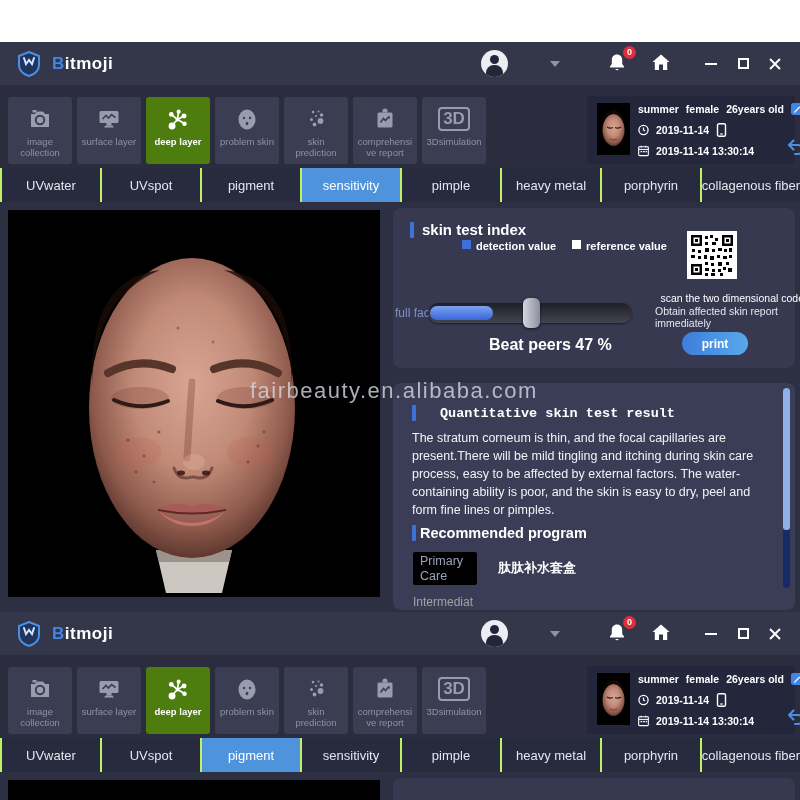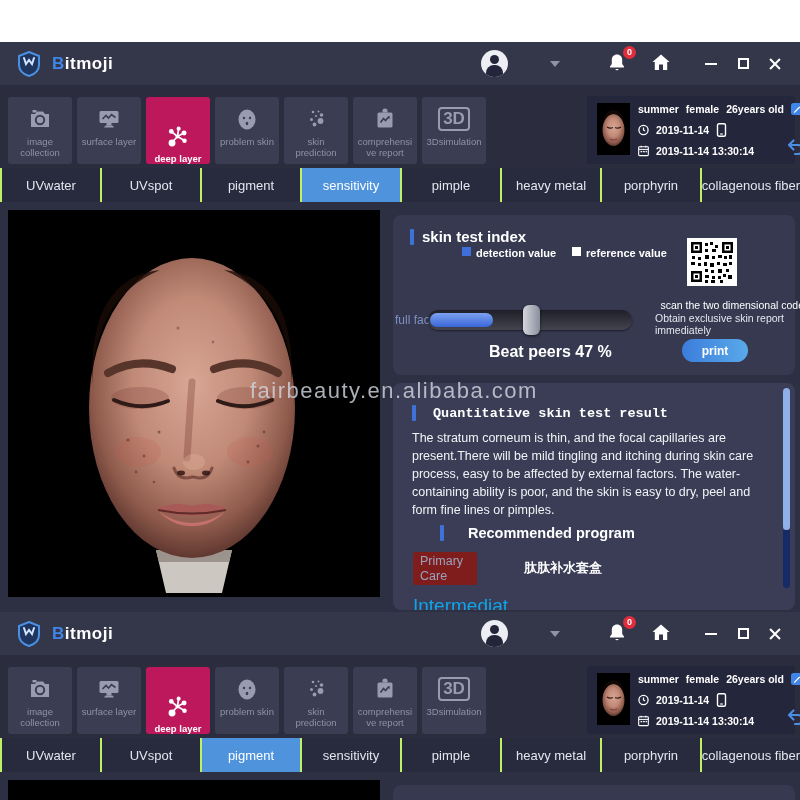--- a/index.html
+++ b/index.html
@@ -33,21 +33,21 @@
   .close-glyph::before,.close-glyph::after{content:"";position:absolute;left:5px;top:-1px;width:2px;height:14px;background:#fff;}
   .close-glyph::before{transform:rotate(45deg);}
   .close-glyph::after{transform:rotate(-45deg);}
 
   
   .toolbar{height:83px;background:#2b2c3e;position:relative;display:flex;gap:5px;padding:12px 0 0 8px;}
   .tool{width:64px;height:67px;background:#3b3d52;border-radius:3px;display:flex;flex-direction:column;
         align-items:center;padding-top:7px;cursor:pointer;}
   .tool .ticon{height:30px;display:flex;align-items:center;justify-content:center;}
   .tool .tlabel{font-size:9.5px;line-height:11px;color:#8f93a5;text-align:center;margin-top:2px;padding:0 2px;}
-  .tool.selected{background:#be185d;justify-content:flex-end;}
+  .tool.selected{background:#4d7c0f;}
   .tool.selected .tlabel{color:#fff;font-weight:bold;}
 
   
   .user-panel{position:absolute;right:5px;top:11px;width:208px;height:68px;background:#24263c;border-radius:3px;
               display:flex;padding:7px 8px 7px 10px;}
   .u-photo{width:33px;height:52px;background:#000;flex:0 0 auto;}
   .u-info{margin-left:8px;flex:1;display:flex;flex-direction:column;justify-content:space-between;position:relative;
           font-size:10.5px;font-weight:bold;color:#fff;}
   .u-row{display:flex;align-items:center;gap:7px;white-space:nowrap;}
   .u-ic{display:inline-flex;width:11px;justify-content:center;}
@@ -56,21 +56,21 @@
   
   .tabs{height:34px;background:#161927;display:flex;}
   .tab{flex:1;display:flex;align-items:center;justify-content:center;background:#272b3d;color:#e3e6ee;
        font-size:13px;border-left:2px solid #bef264;cursor:pointer;white-space:nowrap;overflow:hidden;text-align:center;}
   .tab.active{background:#4e93dc;color:#fff;}
 
   
   .content{position:relative;height:410px;background:#2d2f43;}
   .face-box{position:absolute;left:8px;top:8px;width:372px;height:387px;background:#000;}
   .panel{position:absolute;left:393px;width:402px;border-radius:8px;}
-  .panel1{top:13px;height:160px;background:#363950;}
+  .panel1{top:6px;height:160px;background:#363950;}
   .panel2{top:181px;height:227px;background:#3a3d55;overflow:hidden;}
 
   .p-title{position:absolute;left:17px;top:13px;display:flex;align-items:center;gap:8px;}
   .p-bar{width:4px;height:16px;background:#3e72d8;border-radius:1px;}
   .p-title-text{color:#fff;font-weight:bold;font-size:15px;}
 
   .legend{position:absolute;left:69px;top:32px;display:flex;gap:16px;font-size:11px;font-weight:bold;color:#fff;}
   .lg{display:flex;align-items:flex-start;gap:5px;}
   .sq{width:9px;height:9px;}
   .sq-blue{background:#3f6fd8;}
@@ -85,29 +85,29 @@
                  background:linear-gradient(90deg,#d3d6dd,#8b8f9c);box-shadow:0 1px 3px rgba(0,0,0,.6);cursor:pointer;}
   .beat{position:absolute;left:96px;top:128px;font-size:16px;font-weight:bold;color:#fff;}
 
   .qr{position:absolute;left:294px;top:23px;width:50px;height:48px;background:#fff;padding:3px;}
   .scan1{position:absolute;left:247px;top:84px;width:152px;font-size:10.5px;color:#fff;text-align:right;margin-left:12px;}
   .scan2{position:absolute;left:262px;top:97px;width:140px;font-size:10.5px;color:#e4e7ef;line-height:12px;}
   .print-btn{position:absolute;left:289px;top:124px;width:66px;height:23px;border-radius:12px;border:none;
              background:linear-gradient(90deg,#3c7ddb,#59a9ea);color:#fff;font-size:12px;font-weight:bold;
              display:flex;align-items:center;justify-content:center;cursor:pointer;font-family:"Liberation Sans",sans-serif;}
 
-  .q-title{position:absolute;left:19px;top:22px;display:flex;align-items:center;gap:17px;}
+  .q-title{position:absolute;left:19px;top:22px;display:flex;align-items:center;gap:24px;}
   .q-title-text{font-family:"Liberation Mono",monospace;font-weight:bold;font-size:13.5px;color:#fff;}
   .q-body{position:absolute;left:19px;top:46px;width:360px;font-size:12.5px;line-height:18px;color:#f2f3f7;}
-  .rec-title{position:absolute;left:19px;top:142px;display:flex;align-items:center;gap:24px;margin-left:28px;}
+  .rec-title{position:absolute;left:19px;top:142px;display:flex;align-items:center;gap:4px;}
   .rec-title-text{color:#fff;font-weight:bold;font-size:14.5px;}
-  .program-box{position:absolute;left:20px;top:169px;width:64px;height:33px;background:#7f1d1d;border-radius:2px;
+  .program-box{position:absolute;left:20px;top:169px;width:64px;height:33px;background:#000000;border-radius:2px;
                color:#9aa2bc;font-size:12.5px;line-height:15px;padding:2px 7px;cursor:pointer;}
-  .product{position:absolute;left:105px;top:176px;font-size:13px;font-weight:bold;color:#fff;margin-left:26px;}
-  .program2{position:absolute;left:20px;top:212px;color:#0ea5e9;font-size:19px;}
+  .product{position:absolute;left:105px;top:176px;font-size:13px;font-weight:bold;color:#fff;}
+  .program2{position:absolute;left:20px;top:212px;color:#a3a3a3;font-size:12px;}
   .vscroll{position:absolute;right:5px;top:5px;width:7px;height:200px;}
   .vthumb{position:absolute;top:0;left:0;width:7px;height:142px;border-radius:4px;background:#8fb0e8;cursor:pointer;}
   .vtrack-dark{position:absolute;top:142px;left:0;width:7px;height:58px;border-radius:0 0 4px 4px;background:#152a66;}
 
   .watermark{position:absolute;left:250px;top:176px;font-size:22px;letter-spacing:1.5px;
              color:rgba(208,212,222,0.82);white-space:nowrap;pointer-events:none;}
 </style>
 </head>
 <body>
 
@@ -466,21 +466,21 @@
           <div class="slider-fill" style="width: 31%;"></div>
           <div class="slider-handle" style="left:51%"></div>
         </div>
         <div class="beat">Beat peers 47 %</div>
         <div class="qr">
           <svg width="44" height="42" viewBox="0 0 44 42">
               <use href="#qr-pattern"></use>
             </svg>
         </div>
         <div class="scan1">scan the two dimensional code</div>
-        <div class="scan2">Obtain exclusive skin report immediately</div>
+        <div class="scan2">Obtain affected skin report immediately</div>
         <button class="print-btn">print</button>
       </aside>
 
       <aside class="panel panel2">
         <div class="q-title">
           <span class="p-bar"></span>
           <span class="q-title-text">Quantitative skin test result</span>
         </div>
         <div class="q-body">The stratum corneum is thin, and the focal capillaries are present.There will be mild tingling and itching during skin care process, easy to be affected by external factors. The water-containing ability is poor, and the skin is easy to dry, peel and form fine lines or pimples.</div>
         <div class="rec-title">

